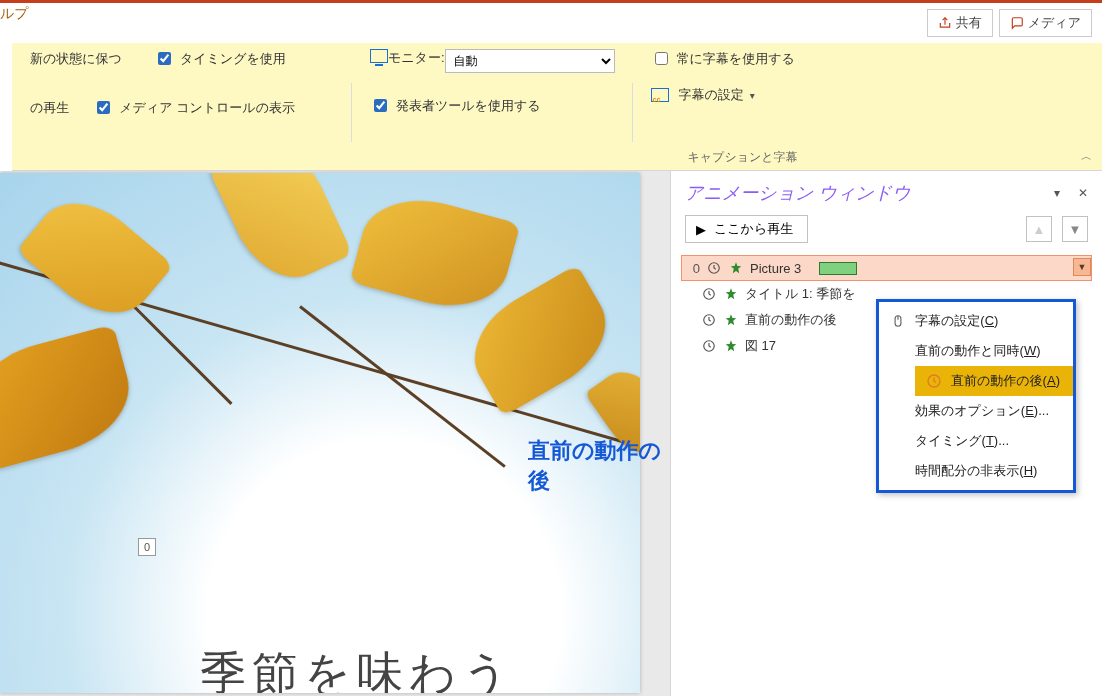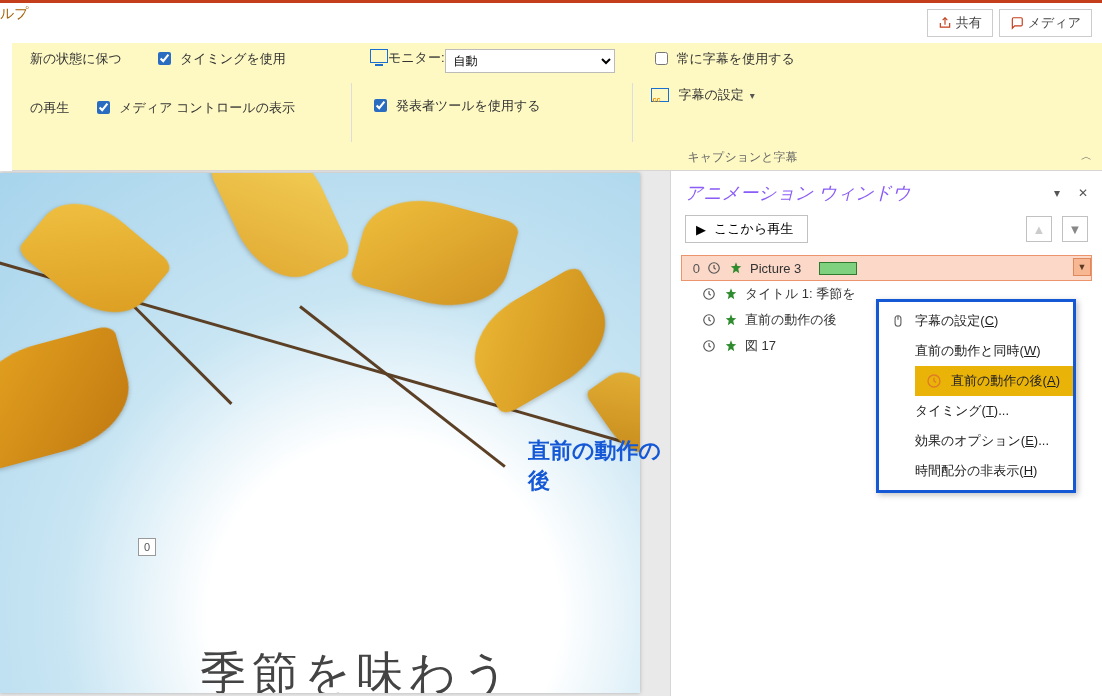--- a/index.html
+++ b/index.html
@@ -305,25 +305,25 @@
           <span class="cicon">
               <svg viewBox="0 0 24 24" width="16" height="16" fill="none" stroke="#e07b29" stroke-width="2">
                 <circle cx="12" cy="12" r="9"></circle>
                 <path d="M12 7v5l3 2"></path>
               </svg>
             </span>
           <span><span>直前の動作の後</span>(<u>A</u>)</span>
         </div>
         <div class="ctx-item">
           <span class="cicon"></span>
+          <span><span>効果のオプション</span>(<u>E</u>)...</span>
+        </div>
+        <div class="ctx-item">
+          <span class="cicon"></span>
           <span><span>タイミング</span>(<u>T</u>)...</span>
-        </div>
-        <div class="ctx-item">
-          <span class="cicon"></span>
-          <span><span>効果のオプション</span>(<u>E</u>)...</span>
         </div>
         <div class="ctx-item">
           <span class="cicon"></span>
           <span><span>時間配分の非表示</span>(<u>H</u>)</span>
         </div>
       </div>
 
     </div>
   </div>
 </div>

